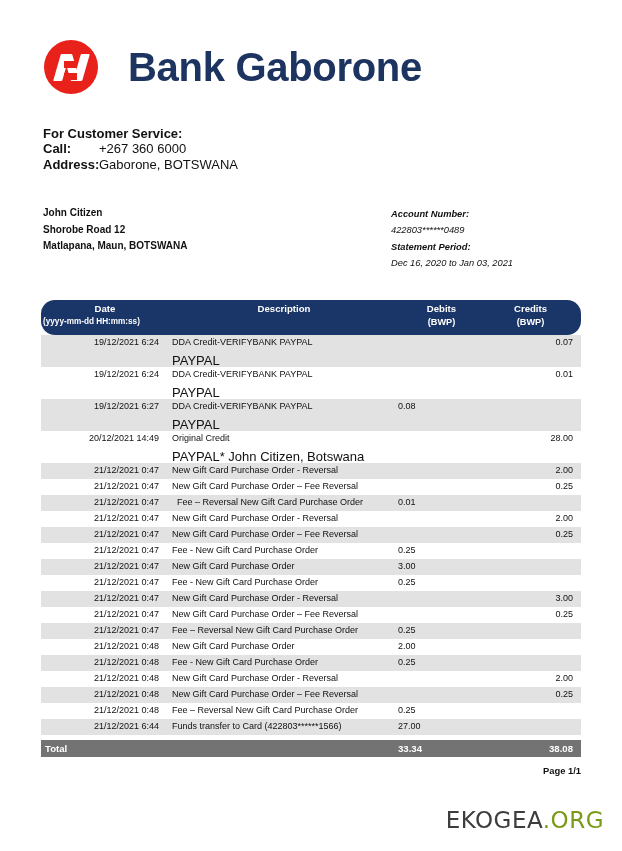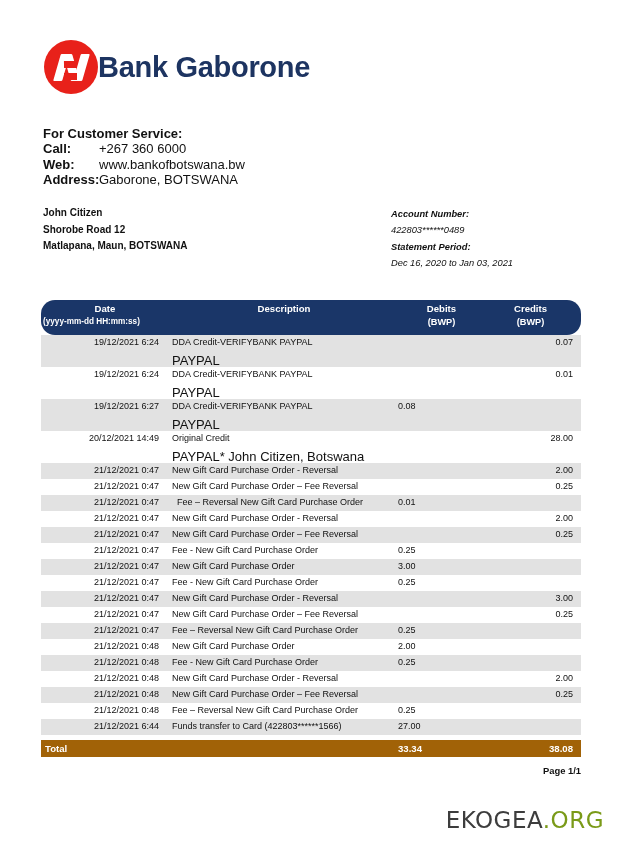--- a/index.html
+++ b/index.html
@@ -53,22 +53,22 @@
   }
   .logo-mark .notch2 {
     position: absolute;
     background: #e8211a;
     width: 13px;
     height: 7px;
     left: 20px;
     top: 33px;
   }
   .logo-text {
-    margin-left: 0;
-    font-size: 29px;
+    margin-left: 30px;
+    font-size: 40px;
     font-weight: bold;
     color: #1d3461;
     letter-spacing: -0.3px;
     white-space: nowrap;
   }
 
   
   .contact {
     position: absolute;
     left: 43px;
@@ -193,21 +193,21 @@
     width: 80px;
     text-align: right;
     top: 2px;
     font-size: 9px;
     white-space: nowrap;
   }
 
   
   .total-row {
     position: relative;
-    background: #a16207;
+    background: #737373;
     color: #ffffff;
     font-weight: bold;
     height: 17px;
     margin-top: 5px;
     font-size: 9.6px;
   }
   .total-row .t-label {
     position: absolute;
     left: 4px;
     top: 3px;
@@ -262,24 +262,20 @@
   <div class="logo-text">Bank Gaborone</div>
 </div>
 
 <div class="contact">
   <div class="ctitle">For Customer Service:</div>
   <div class="crow">
     <span class="clabel">Call:</span>
     <span class="cval">+267 360 6000</span>
   </div>
   <div class="crow">
-    <span class="clabel">Web:</span>
-    <span class="cval">www.bankofbotswana.bw</span>
-  </div>
-  <div class="crow">
     <span class="clabel">Address:</span>
     <span class="cval">Gaborone, BOTSWANA</span>
   </div>
 </div>
 
 <div class="customer">
   <div>John Citizen</div>
   <div>Shorobe Road 12</div>
   <div>Matlapana, Maun, BOTSWANA</div>
 </div>

